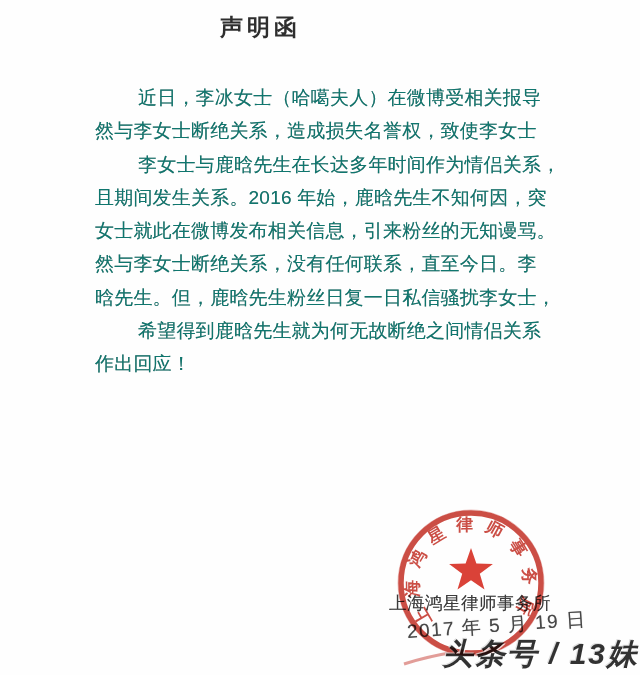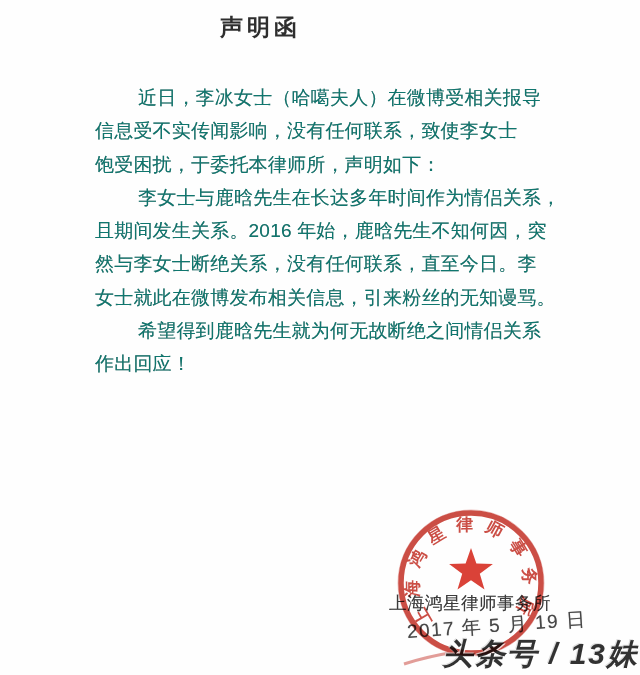--- a/index.html
+++ b/index.html
@@ -44,26 +44,26 @@
     text-shadow:1px 1px 0 #ffffff, -1px -1px 0 #d8d8d8;
   }
 </style>
 </head>
 <body>
 
 <div class="page-title">声明函</div>
 
 <div class="body-text">
   <div class="line indent">近日，李冰女士（哈噶夫人）在微博受相关报导</div>
-  <div class="line">信息受不实传闻影响，没有任何联系，致使李女士</div>
-  <div class="line">饱受困扰，于委托本律师所，声明如下：</div>
+  <div class="line">然与李女士断绝关系，造成损失名誉权，致使李女士</div>
   <div class="line indent">李女士与鹿晗先生在长达多年时间作为情侣关系，</div>
   <div class="line">且期间发生关系。2016 年始，鹿晗先生不知何因，突</div>
+  <div class="line">女士就此在微博发布相关信息，引来粉丝的无知谩骂。</div>
   <div class="line">然与李女士断绝关系，没有任何联系，直至今日。李</div>
-  <div class="line">女士就此在微博发布相关信息，引来粉丝的无知谩骂。</div>
+  <div class="line">晗先生。但，鹿晗先生粉丝日复一日私信骚扰李女士，</div>
   <div class="line indent">希望得到鹿晗先生就为何无故断绝之间情侣关系</div>
   <div class="line">作出回应！</div>
 </div>
 
 <div class="firm-name">上海鸿星律师事务所</div>
 <div class="doc-date">2017 年 5 月 19 日</div>
 
 <svg class="seal" viewBox="0 0 154 169" xmlns="http://www.w3.org/2000/svg">
   <defs>
     <path id="sealArc" d="M 39.5,114.5 A 53,53 0 1 1 114.5,114.5" fill="none"></path>

